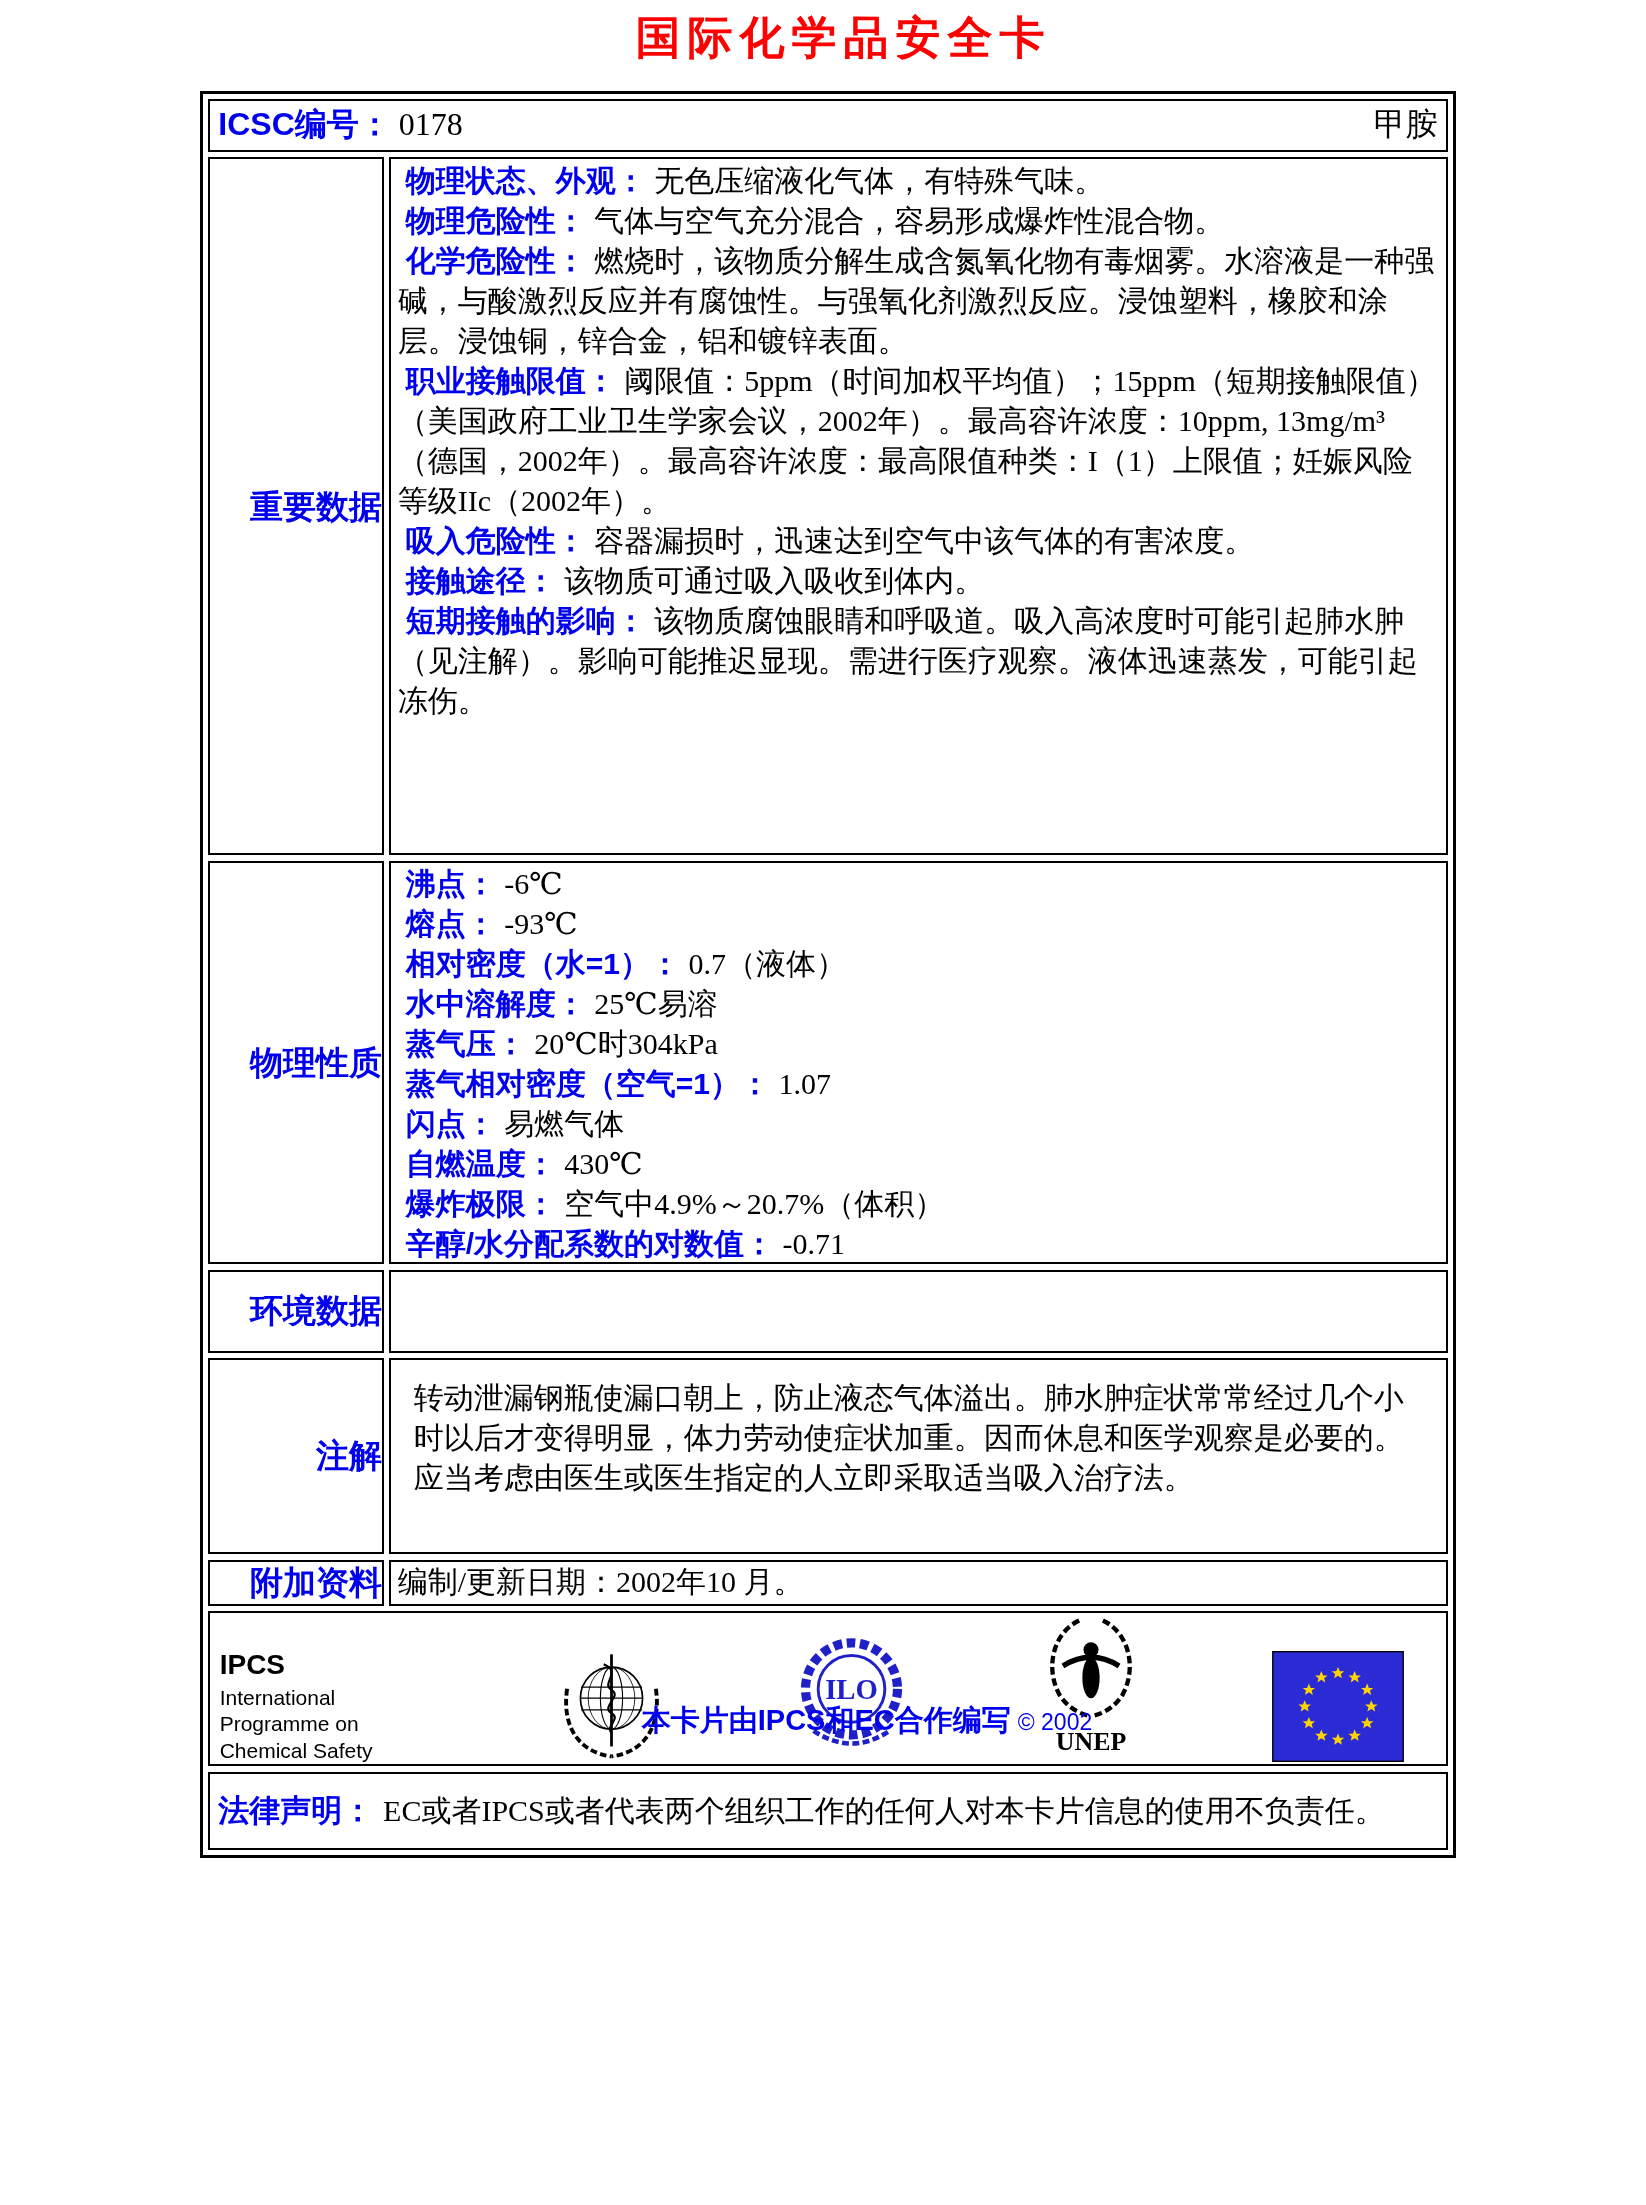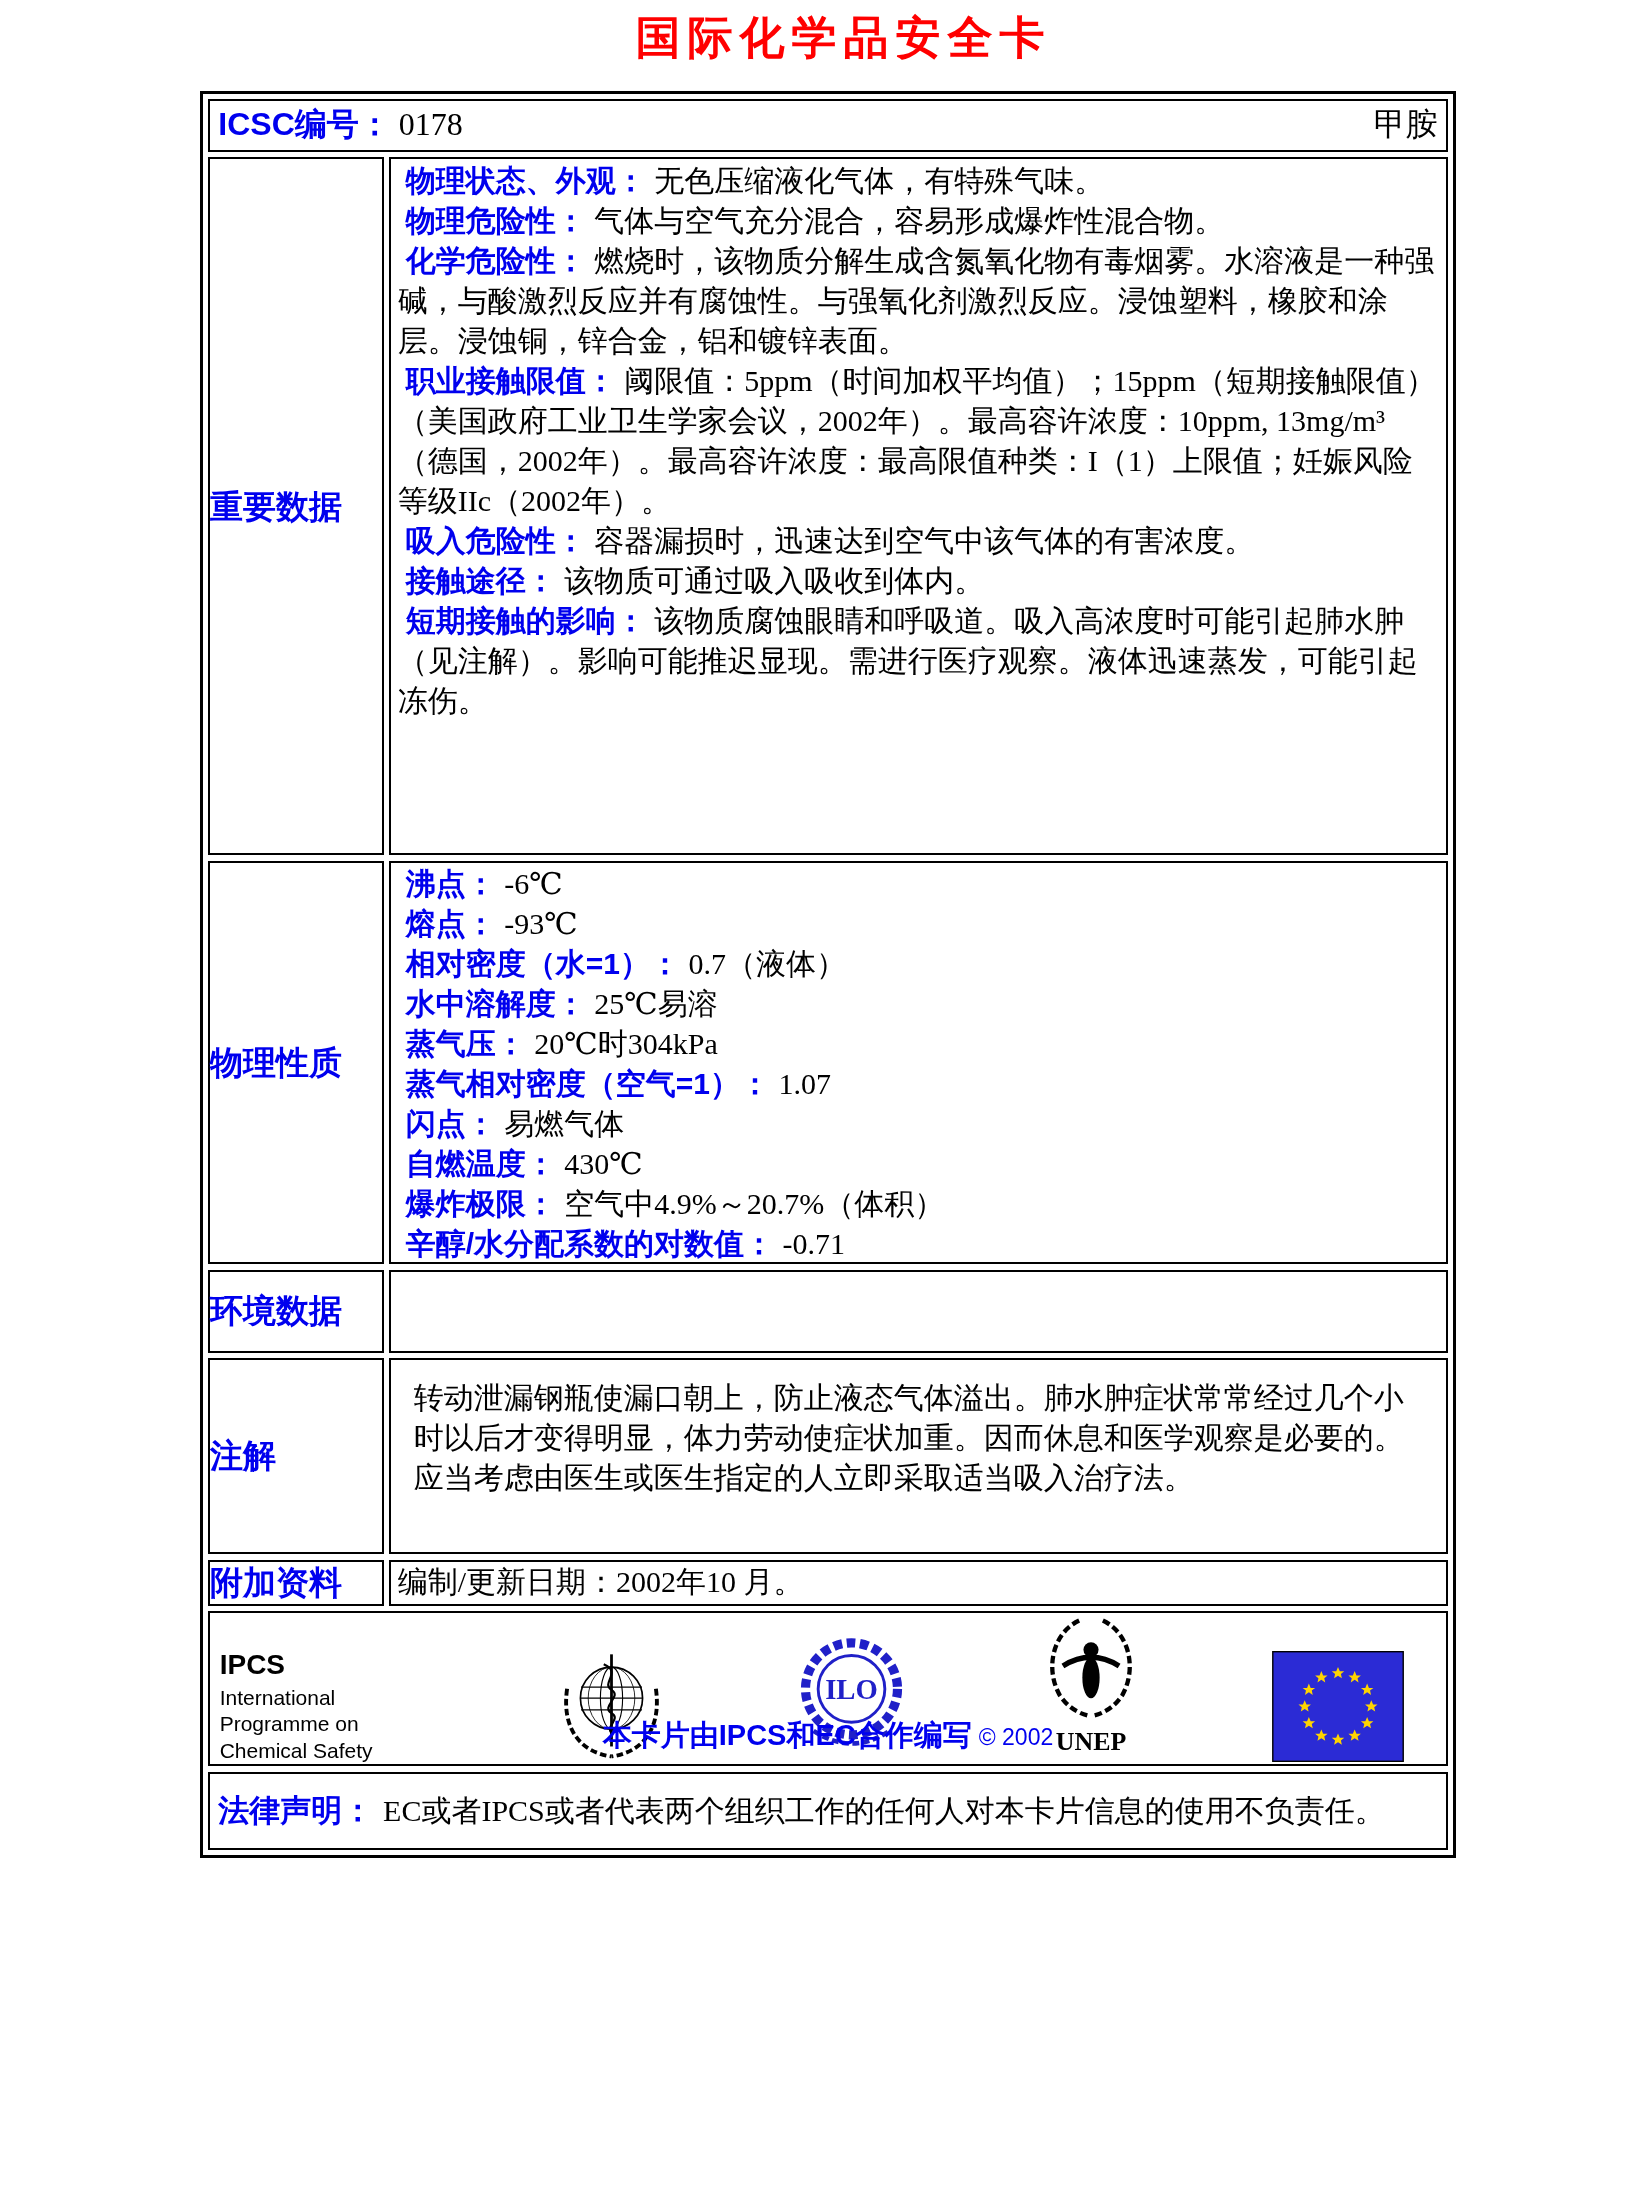--- a/index.html
+++ b/index.html
@@ -6,21 +6,21 @@
   .page{position:relative;width:1647px;height:2205px;background:#ffffff;overflow:hidden;
         font-family:"Liberation Serif","DejaVu Serif",serif;color:#000;}
   .doc-title{position:absolute;top:8.4px;left:0;width:100%;text-align:center;
         font-family:"Liberation Sans","DejaVu Sans",sans-serif;font-weight:bold;
         font-size:45px;color:#FF0000;letter-spacing:7px;margin-left:20px;}
   .card{position:absolute;left:200px;top:91px;width:1256px;box-sizing:border-box;
         border:3.5px solid #000;padding:4.9px;background:#fff;}
   .row{display:flex;gap:4.9px;margin-bottom:5.6px;}
   .row:last-child{margin-bottom:0;}
   .box{border:2.1px solid #000;box-sizing:border-box;background:#fff;}
-  .label-box{width:176px;flex:none;display:flex;align-items:center;justify-content:flex-start;text-align:center;}
+  .label-box{width:176px;flex:none;display:flex;align-items:center;justify-content:flex-end;text-align:center;}
   .content-box{flex:1;padding:1.4px 7px;overflow:hidden;}
   .sec-label{font-family:"Liberation Sans","DejaVu Sans",sans-serif;font-weight:bold;
         font-size:33px;color:#0000EE;line-height:1.15;}
   .icsc-box{flex:1;display:flex;justify-content:space-between;align-items:center;
         padding:0 8.4px;font-size:32px;}
   .blue-lbl{font-family:"Liberation Sans","DejaVu Sans",sans-serif;font-weight:bold;color:#0000EE;}
   .item{margin:0;font-size:30px;line-height:40px;color:#000;}
   .item .lbl{font-family:"Liberation Sans","DejaVu Sans",sans-serif;font-weight:bold;
         color:#0000EE;padding-right:8.4px;margin-left:8px;}
   .plain-text{margin:16px;font-size:30px;line-height:40px;color:#000;}
@@ -28,21 +28,21 @@
   .legal-box{flex:1;display:flex;align-items:center;padding:0 8.4px;font-size:30px;}
   .legal-box .blue-lbl{font-size:31px;padding-right:9.8px;}
   .logos-box{flex:1;position:relative;display:flex;align-items:flex-end;
         justify-content:space-between;padding:9.8px 42px 0 9.8px;}
   .ipcs-block{width:209px;flex:none;}
   .ipcs-title{font-family:"Liberation Sans","DejaVu Sans",sans-serif;font-weight:bold;
         font-size:28px;color:#000;margin:0 0 4.2px 0;}
   .ipcs-line{font-family:Liberation Sans, sans-serif;font-size:21px;
         color:#000;line-height:26.5px;margin:0;}
   .logo-slot{flex:none;}
-  .footer-caption{position:absolute;left:0;bottom:8px;width:100%;text-align:center;}
+  .footer-caption{position:absolute;left:0;bottom:23px;width:100%;text-align:center;padding-left:39px;}
   .footer-caption .cap-main{font-family:"Liberation Sans","DejaVu Sans",sans-serif;
         font-weight:bold;font-size:29px;color:#0000EE;}
   .footer-caption .cap-year{font-family:"Liberation Sans","DejaVu Sans",sans-serif;
         font-size:23px;color:#0000EE;padding-left:7px;}
 </style>
 </head>
 <body>
 
 <div class="page">
 

